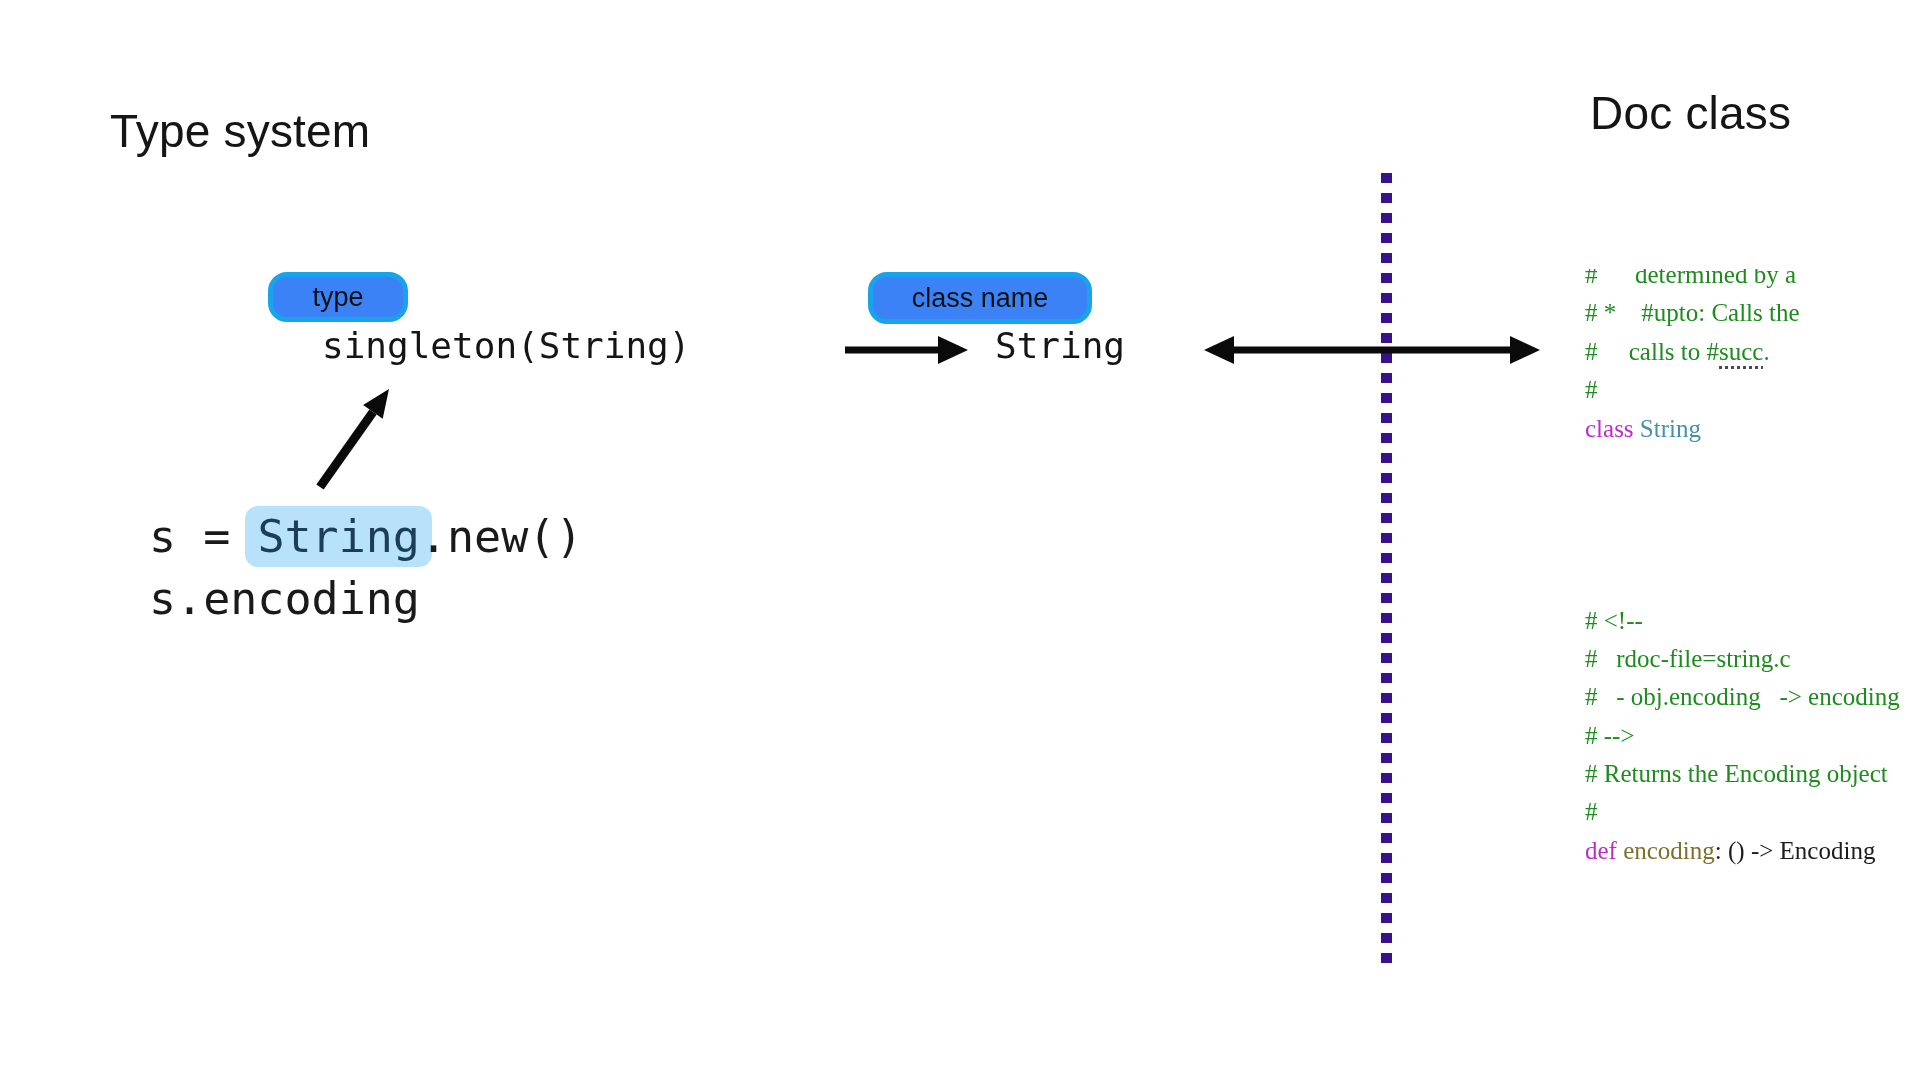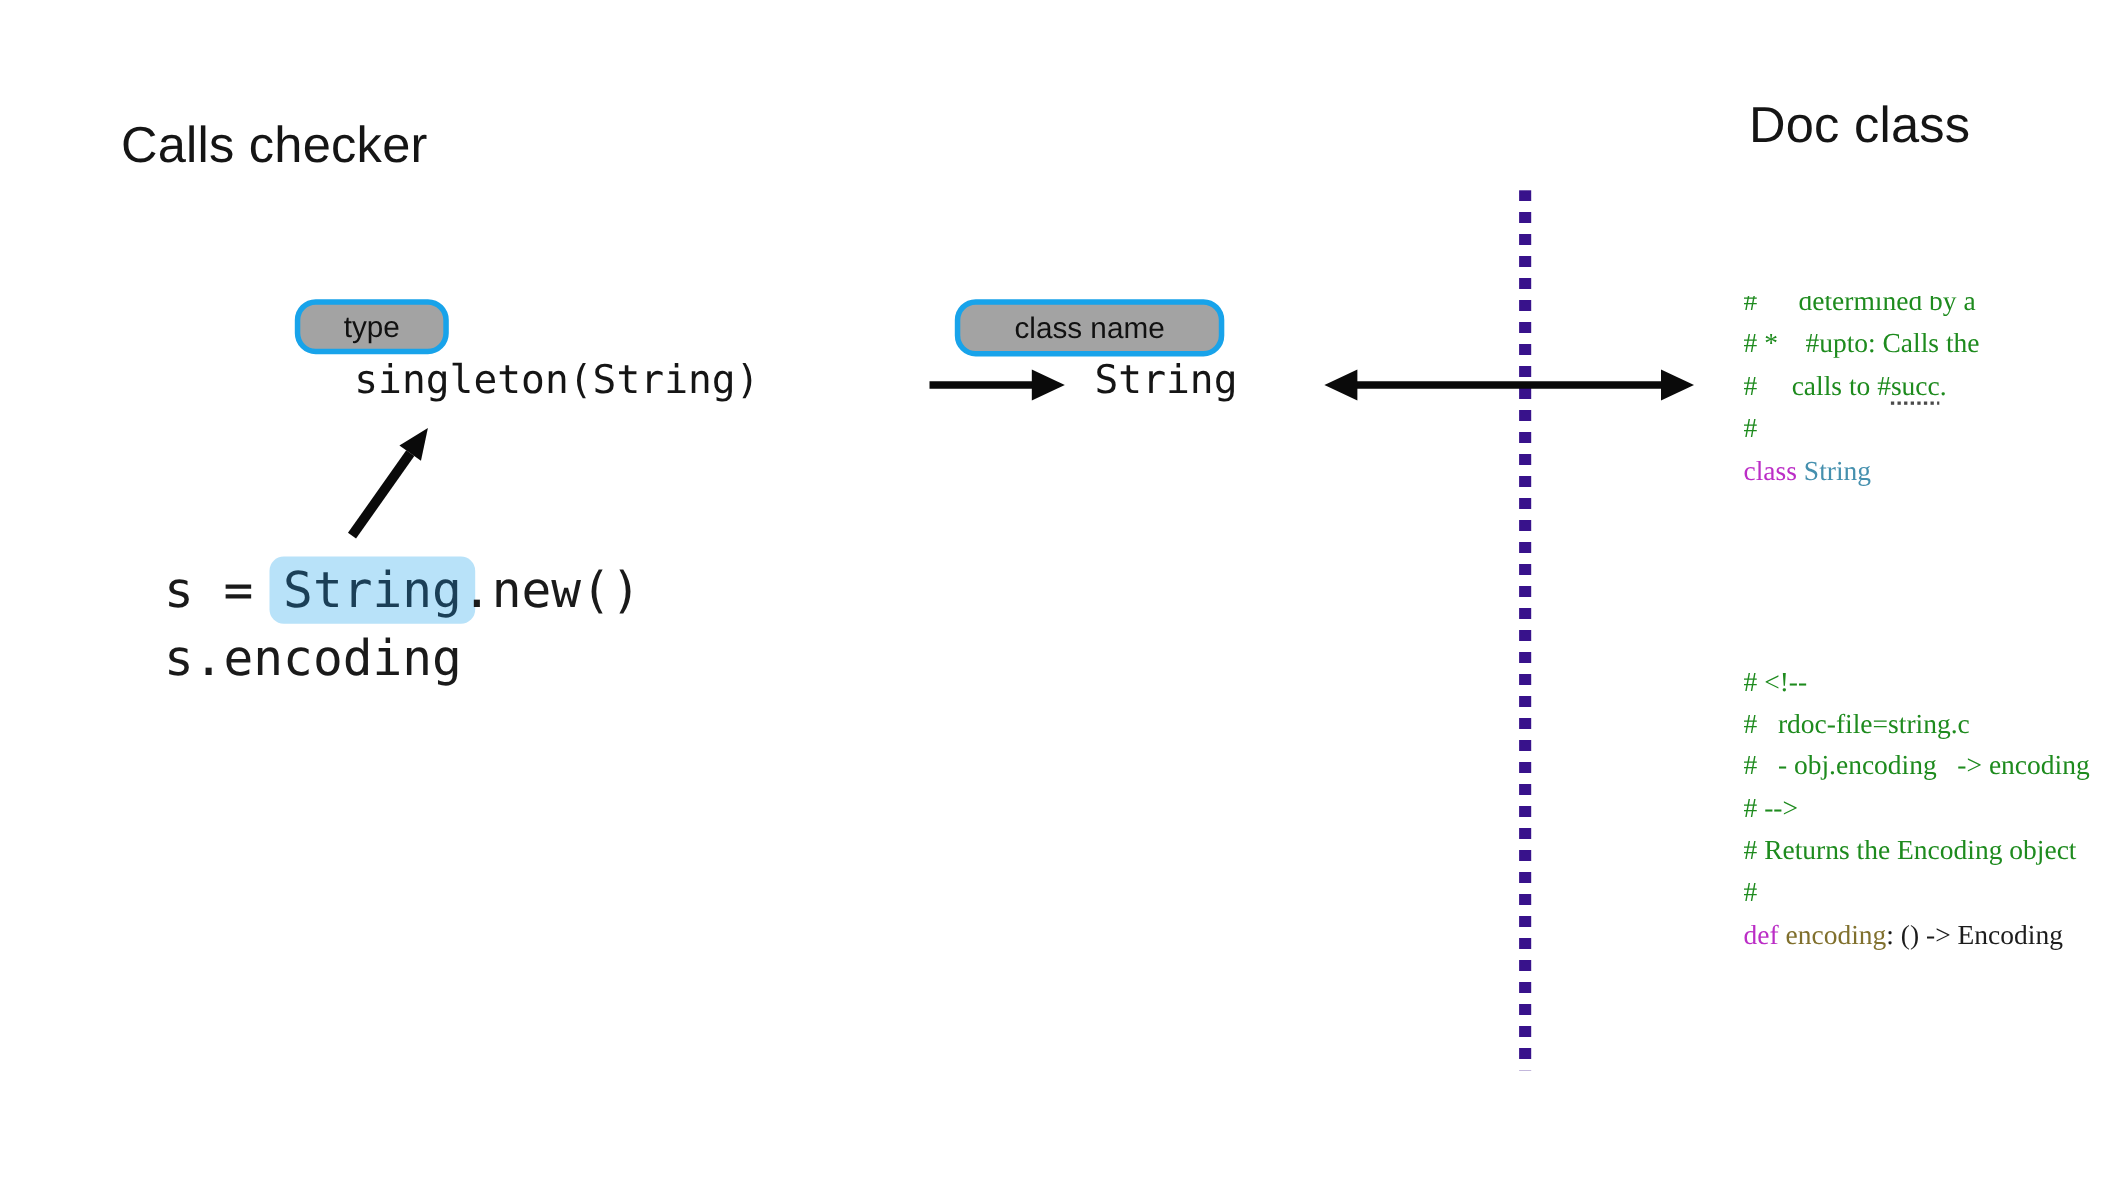--- a/index.html
+++ b/index.html
@@ -6,21 +6,21 @@
   body{
     width:1920px;height:1080px;overflow:hidden;background:#ffffff;
     font-family:"Liberation Sans",sans-serif;position:relative;
   }
   .abs{position:absolute;}
   .heading{
     font-size:46px;color:#151515;letter-spacing:0.2px;white-space:nowrap;
   }
   .badge{
     box-sizing:border-box;display:flex;align-items:center;justify-content:center;
-    background:#a3a3a3;border:5px solid var(--accent-blue);border-radius:19px;
+    background:#3b82f6;border:5px solid var(--accent-blue);border-radius:19px;
     font-size:27px;color:#111;white-space:nowrap;
   }
   .mono-big{
     font-family:"DejaVu Sans Mono",monospace;font-size:36px;line-height:56px;
     color:#151515;white-space:pre;
   }
   .code-left{
     font-family:"DejaVu Sans Mono",monospace;font-size:45px;line-height:62px;
     color:#1a1a1a;white-space:pre;margin:16px;
   }
@@ -46,27 +46,27 @@
   }
   .kw{color:var(--keyword-magenta);margin-top:13px;}
   .cls{color:var(--classname-teal);}
   .mth{color:var(--method-olive);margin-top:25px;}
   .pln{color:#1c1c1c;}
   svg{display:block;}
 </style>
 </head>
 <body>
 
-<div class="abs heading" style="left:110px;top:104px;">Calls checker</div>
+<div class="abs heading" style="left:110px;top:104px;">Type system</div>
 <div class="abs heading" style="left:1590px;top:86px;">Doc class</div>
 
 <div class="abs badge" style="left:268px;top:272px;width:140px;height:50px;">
   <span>type</span>
 </div>
-<div class="abs badge" style="left:868px;top:272px;width:245px;height:52px;">
+<div class="abs badge" style="left:868px;top:272px;width:224px;height:52px;">
   <span>class name</span>
 </div>
 
 <div class="abs mono-big" style="left:322px;top:318px;">singleton(String)</div>
 <div class="abs mono-big" style="left:995px;top:318px;">String</div>
 
 <pre class="abs code-left" style="left:133px;top:490px;"><span>s = </span><span class="hl">String</span><span>.new()</span>
 <span>s.encoding</span></pre>
 
 <div class="abs dotted-divider" style="left:1381px;top:173px;height:800px;"></div>

